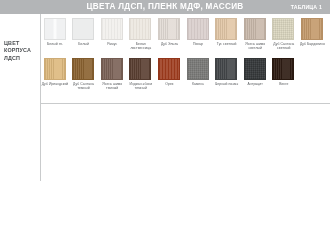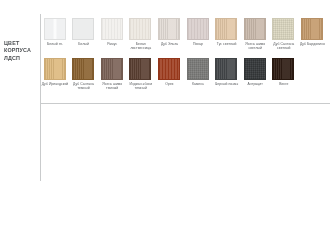--- a/index.html
+++ b/index.html
@@ -105,20 +105,24 @@
   .footer-area {
     position: absolute; left: 41px; top: 105px; width: 289px; height: 76px;
     background: #ffffff;
   }
 </style>
 </head>
 <body>
 
 <div id="page">
 
+  <div class="header">
+    <div class="header-title">ЦВЕТА  ЛДСП,  ПЛЕНК МДФ, МАССИВ</div>
+    <div class="header-right">ТАБЛИЦА 1</div>
+  </div>
 
   <div class="sidebar">
     <div class="sidebar-label">
       <span>ЦВЕТ</span>
       <span>КОРПУСА</span>
       <span>ЛДСП</span>
     </div>
   </div>
 
   <div class="panel">

